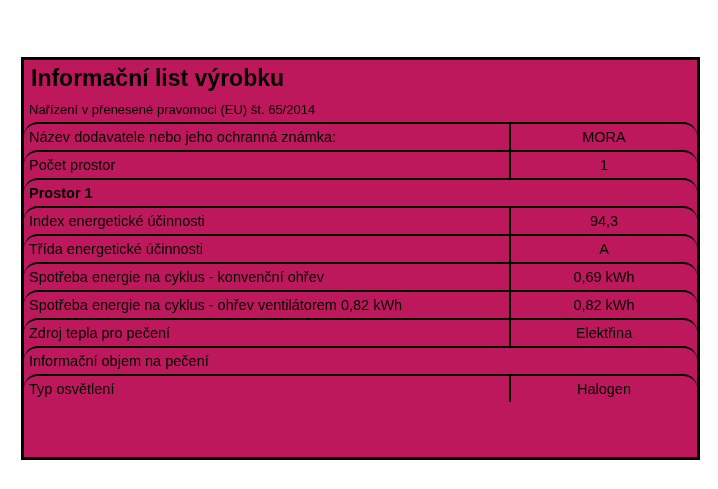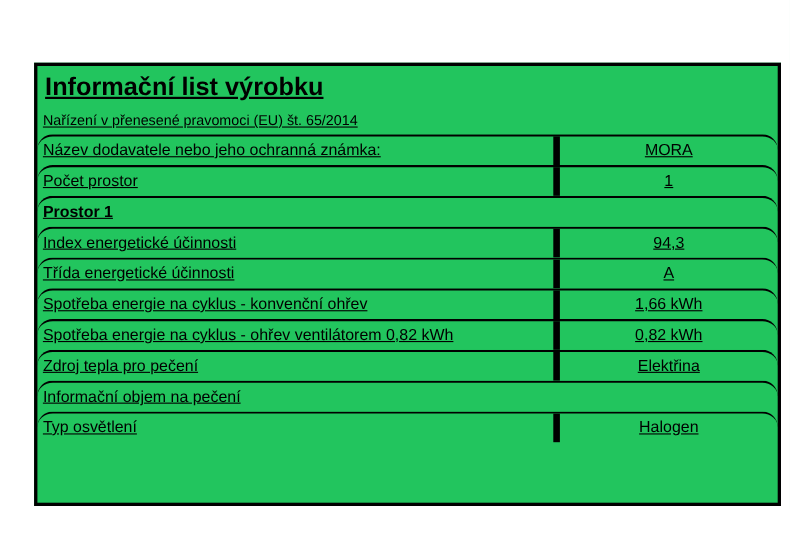--- a/index.html
+++ b/index.html
@@ -6,27 +6,26 @@
   html, body {
     width: 718px; height: 489px;
     background: #ffffff;
     overflow: hidden;
     font-family: "Liberation Sans", sans-serif;
     color: #000000;
   }
   .page { position: relative; width: 718px; height: 489px; background: #ffffff; }
   .sheet {
     position: absolute;
-    left: 31px; top: 57px;
+    left: 21px; top: 57px;
     width: 679px; height: 403px;
     border: 3px solid #000000;
-    background: #22c55e;
+    background: #be185d;
     display: flex;
     flex-direction: column;
-    text-decoration: underline;
   }
   .title-row {
     height: 37px;
     display: flex;
     align-items: center;
     padding-left: 7px;
   }
   .title-row .title {
     font-size: 23px;
     font-weight: bold;
@@ -50,22 +49,22 @@
   .row .label {
     flex: 1;
     display: flex;
     align-items: center;
     padding-left: 5px;
     font-size: 14.5px;
     white-space: nowrap;
     overflow: hidden;
   }
   .row .value {
-    width: 204px;
-    border-left: 6px solid #000000;
+    width: 188px;
+    border-left: 2px solid #000000;
     display: flex;
     align-items: center;
     justify-content: center;
     font-size: 14.5px;
     white-space: nowrap;
   }
   .row.section .label { font-weight: bold; }
 </style>
 </head>
 <body>
@@ -94,21 +93,21 @@
         <div class="row">
     <span class="label">Index energetické účinnosti</span>
     <span class="value">94,3</span>
   </div>
         <div class="row">
     <span class="label">Třída energetické účinnosti</span>
     <span class="value">A</span>
   </div>
         <div class="row">
     <span class="label">Spotřeba energie na cyklus - konvenční ohřev</span>
-    <span class="value">1,66 kWh</span>
+    <span class="value">0,69 kWh</span>
   </div>
         <div class="row">
     <span class="label">Spotřeba energie na cyklus - ohřev ventilátorem 0,82 kWh</span>
     <span class="value">0,82 kWh</span>
   </div>
         <div class="row">
     <span class="label">Zdroj tepla pro pečení</span>
     <span class="value">Elektřina</span>
   </div>
         <div class="row">

